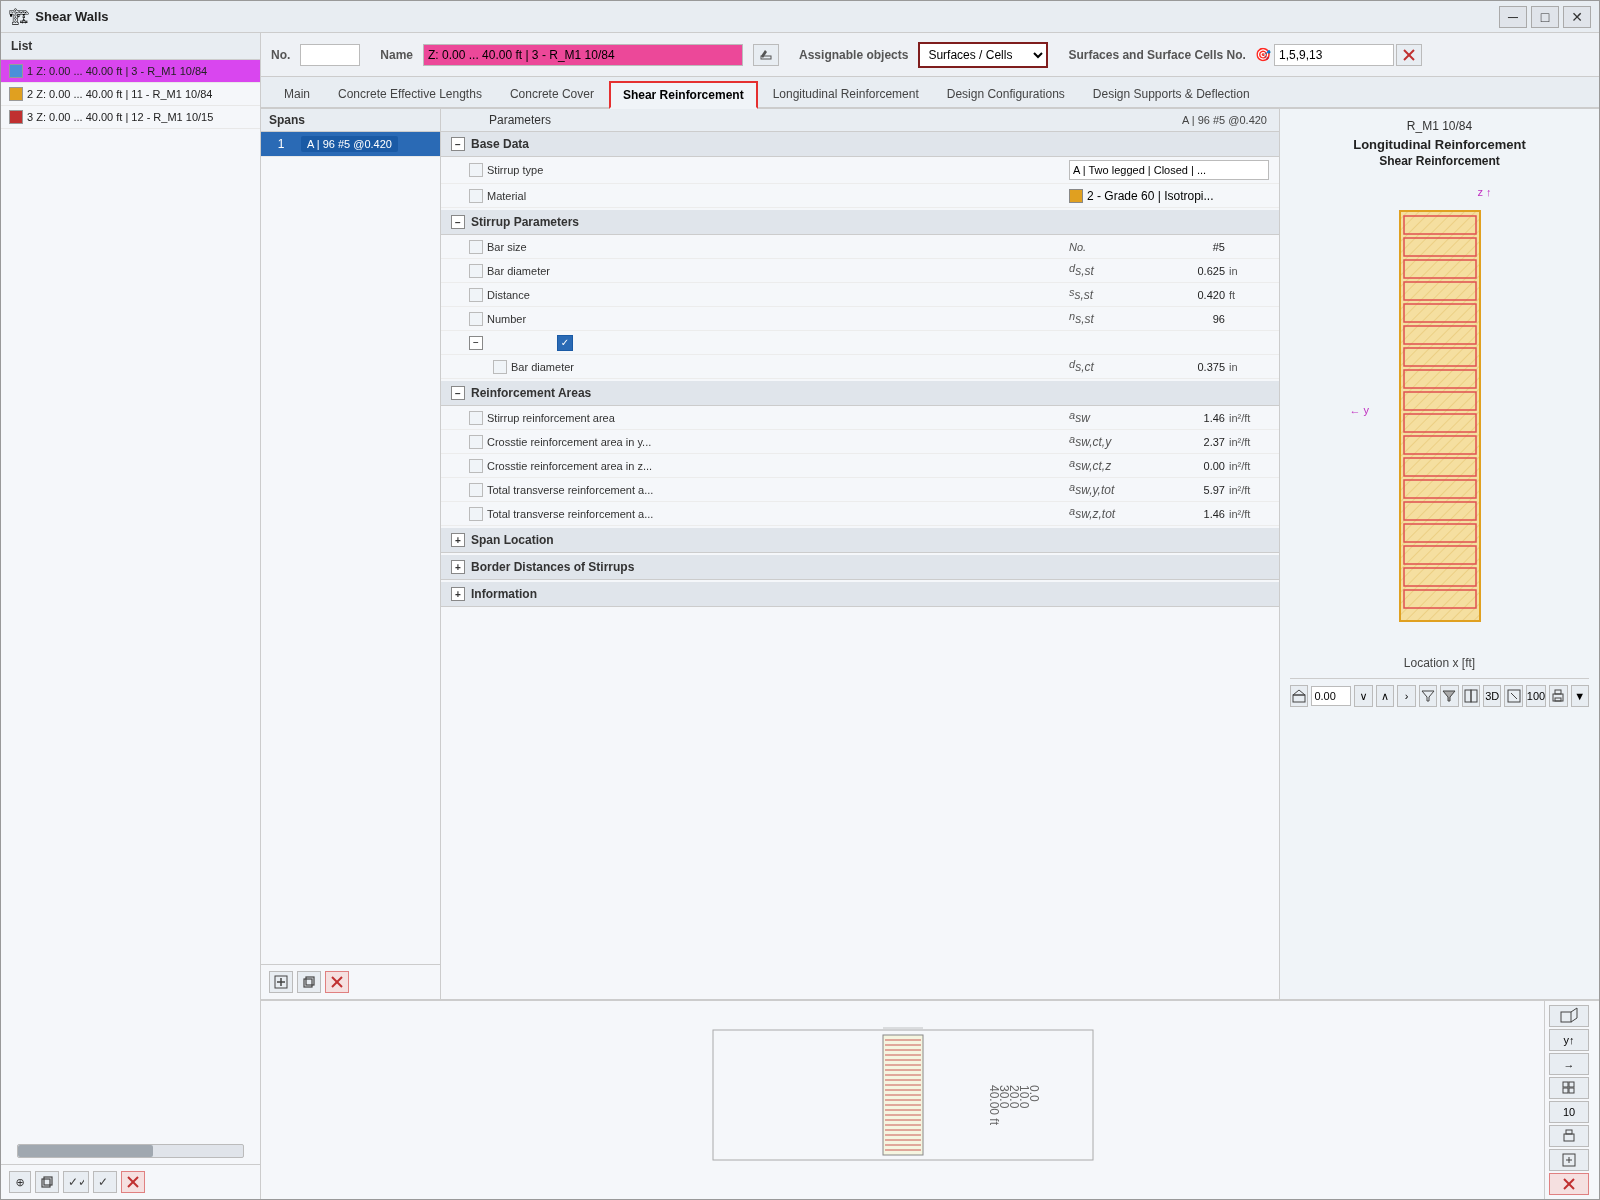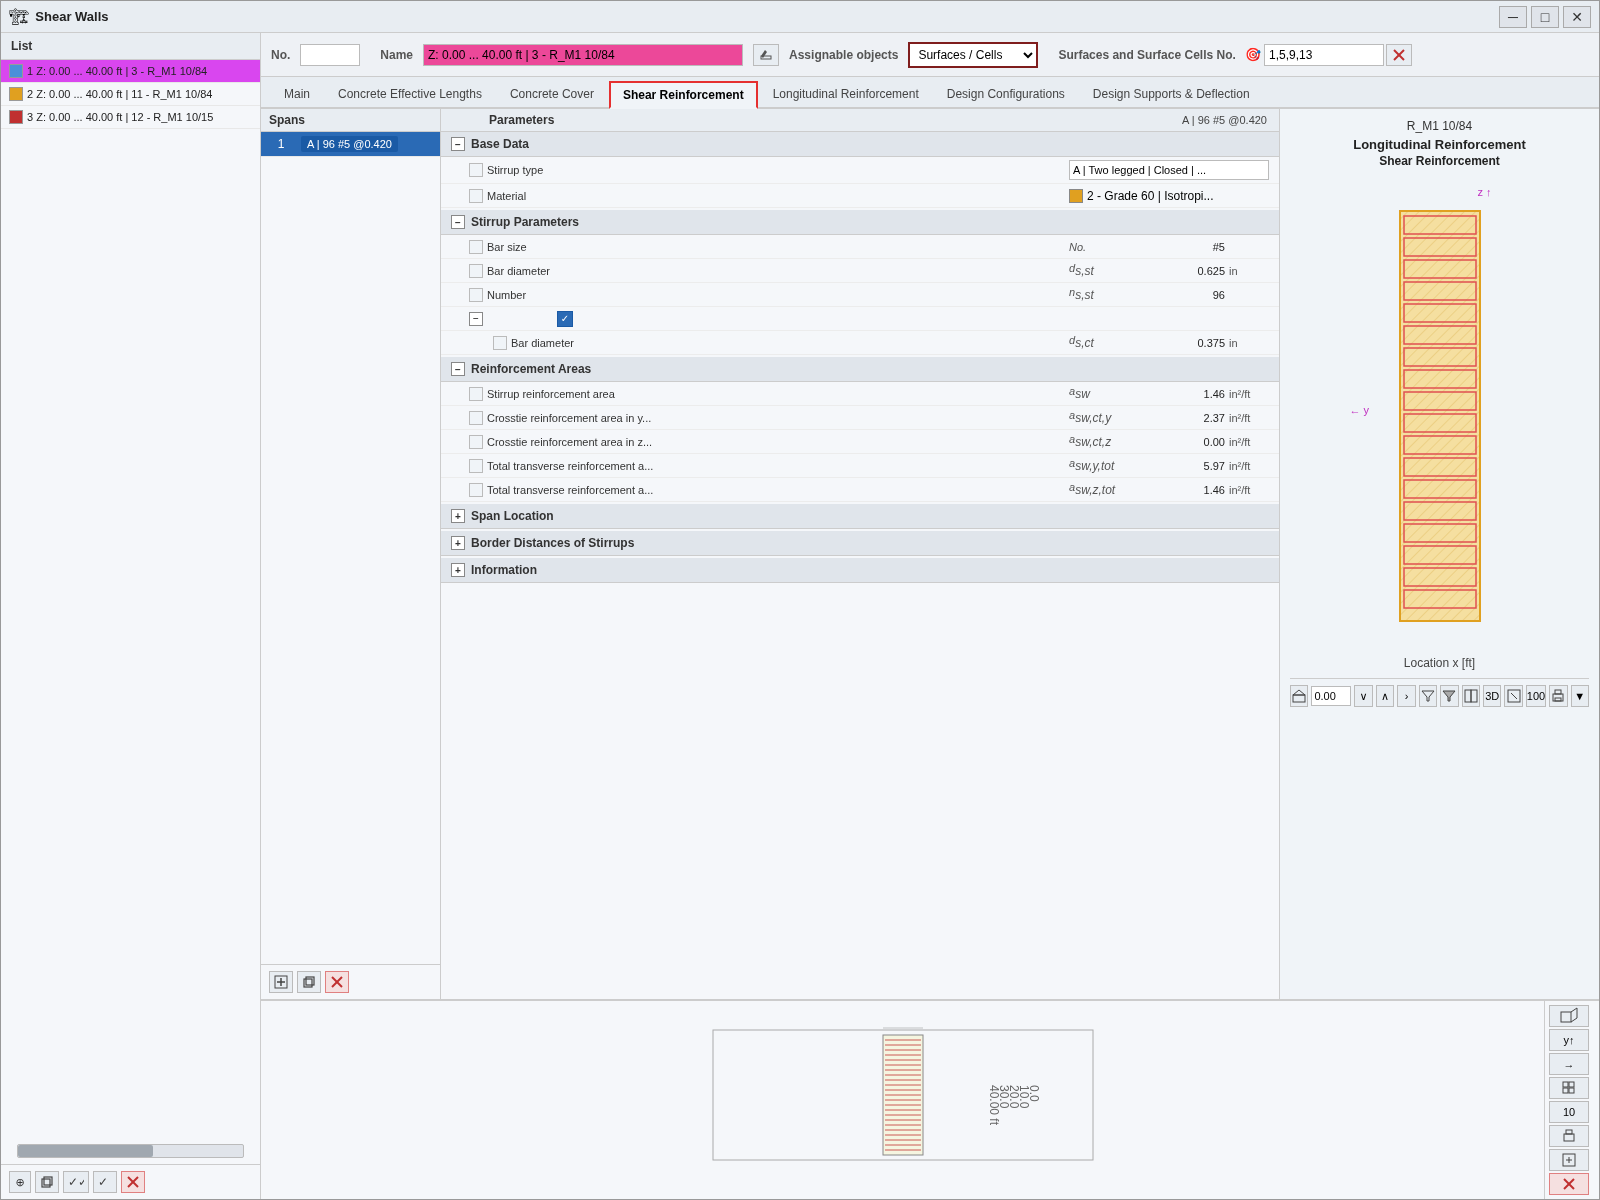--- a/index.html
+++ b/index.html
@@ -30,21 +30,21 @@
     
     .main-panel { flex: 1; display: flex; flex-direction: column; background: #f0f4f8; }
 
     
     .top-bar { display: flex; align-items: center; padding: 6px 10px; gap: 10px; background: #eef1f5; border-bottom: 1px solid #ccc; height: 44px; }
     .label-no { color: #555; font-weight: 600; }
     .no-input { width: 60px; height: 22px; border: 1px solid #bbb; background: white; padding: 2px 4px; }
     .label-name { color: #555; font-weight: 600; margin-left: 10px; }
     .name-input { width: 320px; height: 22px; border: 1px solid #bbb; background: #ec4899; padding: 2px 4px; }
     .edit-btn { width: 26px; height: 22px; border: 1px solid #bbb; background: #e8edf2; cursor: pointer; display: flex; align-items: center; justify-content: center; }
-    .label-assignable { color: #555; font-weight: 600; }
+    .label-assignable { color: #555; font-weight: 600; margin-left: 10px; }
     .assignable-select { height: 26px; border: 2px solid #7f1d1d; background: white; padding: 0 4px; width: 130px; }
     .label-surfaces { color: #555; font-weight: 600; margin-left: 10px; }
     .surfaces-input { width: 120px; height: 22px; border: 1px solid #bbb; background: white; padding: 2px 4px; }
     .surfaces-btn { width: 26px; height: 22px; border: 1px solid #bbb; background: #e8edf2; cursor: pointer; display: flex; align-items: center; justify-content: center; font-size: 16px; color: #c00; }
 
     
     .tabs { display: flex; background: #e8edf2; border-bottom: 2px solid #ccc; padding: 0 10px; gap: 2px; }
     .tab { padding: 5px 12px; cursor: pointer; border: 1px solid transparent; border-bottom: none; color: #444; font-size: 12px; margin-top: 4px; }
     .tab.active { background: #f0f4f8; border: 2px solid #e53030; border-bottom: 2px solid #f0f4f8; color: #000; font-weight: 600; margin-bottom: -2px; }
 
@@ -59,21 +59,21 @@
     .span-row { display: flex; align-items: center; padding: 4px 8px; cursor: pointer; border-bottom: 1px solid #e8e8e8; gap: 8px; }
     .span-row.active { background: #2a6ab5; color: white; }
     .span-num { width: 24px; text-align: center; }
     .span-badge { background: #2a6ab5; color: white; padding: 2px 6px; font-size: 11px; border-radius: 2px; }
     .span-row.active .span-badge { background: #1a5aa5; }
     .spans-footer { padding: 6px 8px; border-top: 1px solid #ccc; display: flex; gap: 4px; }
 
     
     .params-panel { flex: 1; overflow-y: auto; background: #f5f7fa; }
     .params-header { display: flex; justify-content: space-between; padding: 4px 12px; background: #e8edf2; border-bottom: 1px solid #ccc; align-items: center; }
-    .params-title { font-weight: 700; color: #333; padding-left: 36px; }
+    .params-title { font-weight: 400; color: #333; padding-left: 36px; }
     .params-value { font-size: 11px; color: #444; }
     .section { margin-bottom: 2px; }
     .section-header { display: flex; align-items: center; padding: 5px 10px; background: #e0e5eb; cursor: pointer; gap: 6px; font-weight: 600; color: #333; border-bottom: 1px solid #ccc; }
     .section-toggle { width: 14px; height: 14px; border: 1px solid #888; background: white; display: flex; align-items: center; justify-content: center; font-size: 10px; cursor: pointer; flex-shrink: 0; }
     .section-body { background: #f5f7fa; }
     .param-row { display: flex; align-items: center; padding: 3px 10px 3px 28px; border-bottom: 1px solid #ececec; min-height: 24px; }
     .param-label { flex: 1; color: #333; font-size: 11px; }
     .param-symbol { width: 70px; color: #555; font-size: 11px; font-style: italic; }
     .param-value { width: 90px; text-align: right; color: #222; font-size: 11px; padding-right: 4px; }
     .param-unit { width: 40px; color: #555; font-size: 11px; }
@@ -285,20 +285,27 @@
                 <span class="param-symbol">No.</span>
                 <span class="param-value">#5</span>
                 <span class="param-unit"></span>
               </div>
               <div class="param-row">
                 <span style="width:14px;height:14px;border:1px solid #bbb;background:#f0f4f8;display:inline-block;margin-right:4px;"></span>
                 <span class="param-label">Bar diameter</span>
                 <span class="param-symbol">d<sub>s,st</sub></span>
                 <span class="param-value">0.625</span>
                 <span class="param-unit">in</span>
+              </div>
+              <div class="param-row">
+                <span style="width:14px;height:14px;border:1px solid #bbb;background:#f0f4f8;display:inline-block;margin-right:4px;"></span>
+                <span class="param-label">Distance</span>
+                <span class="param-symbol">s<sub>s,st</sub></span>
+                <span class="param-value">0.420</span>
+                <span class="param-unit">ft</span>
               </div>
               <div class="param-row">
                 <span style="width:14px;height:14px;border:1px solid #bbb;background:#f0f4f8;display:inline-block;margin-right:4px;"></span>
                 <span class="param-label">Number</span>
                 <span class="param-symbol">n<sub>s,st</sub></span>
                 <span class="param-value">96</span>
                 <span class="param-unit"></span>
               </div>
               <div class="param-row">
                 <div class="section-toggle" style="margin-right:4px;">−</div>

